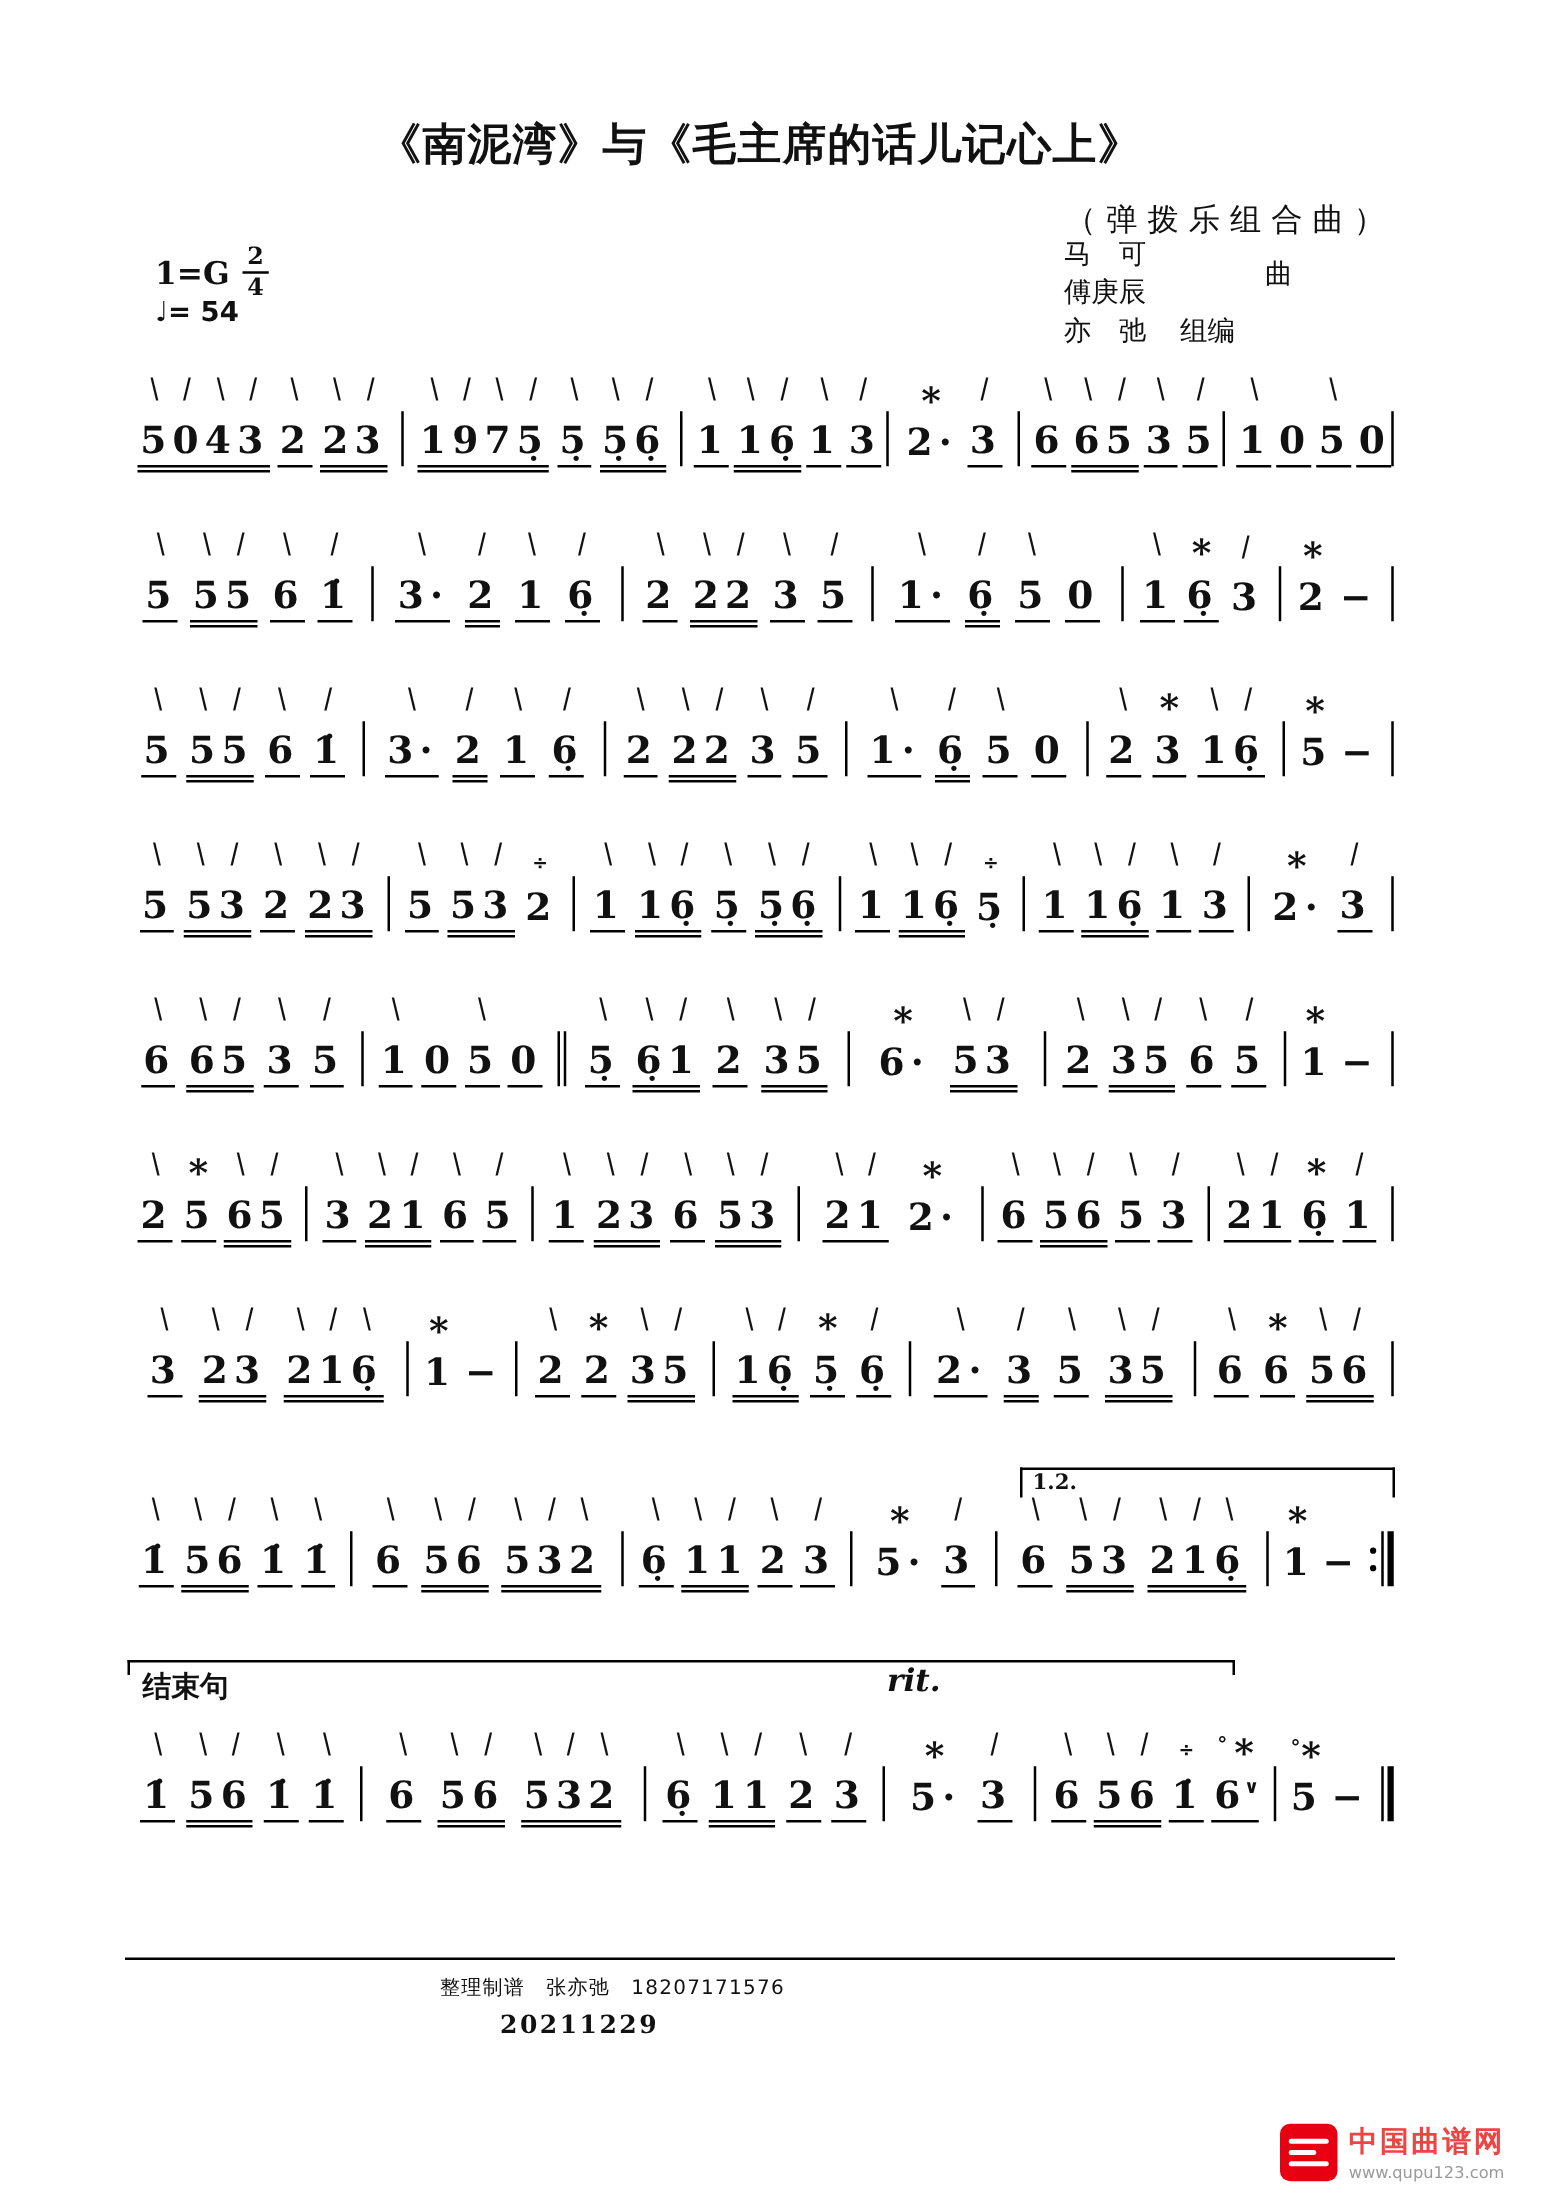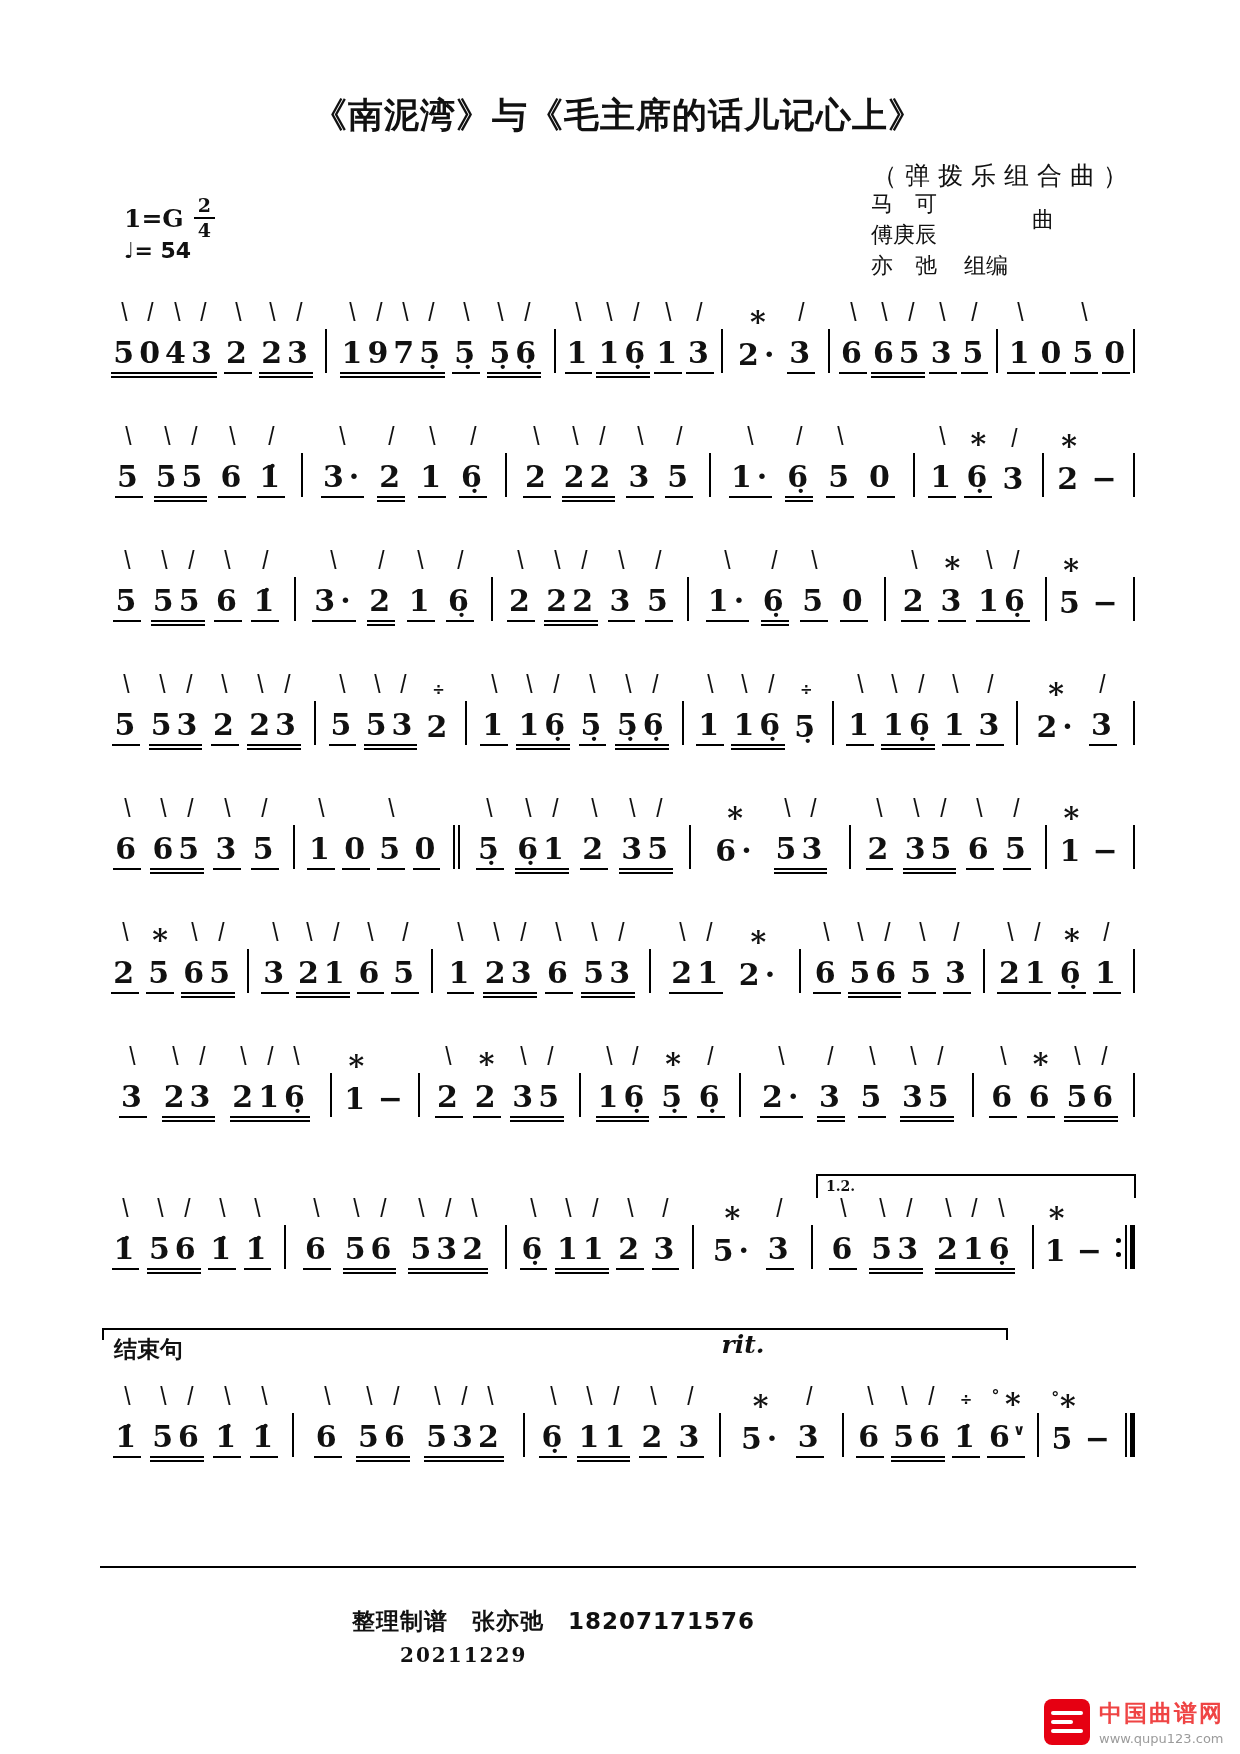--- a/index.html
+++ b/index.html
@@ -1,17 +1,17 @@
 <!DOCTYPE html>
 <html><head>
 <meta charset="utf-8">
 <style>
   html,body{margin:0;padding:0;background:#fff;}
   .page{position:relative;width:1216px;height:1754px;background:#fff;overflow:hidden;
-        font-family:"DejaVu Sans",sans-serif;color:#111;padding-left:20px;}
+        font-family:"DejaVu Sans",sans-serif;color:#111;}
   .content{position:absolute;left:100px;right:100px;top:0;}
   .title{margin-top:92px;text-align:center;font-size:35px;font-weight:bold;letter-spacing:1px;}
   .subtitle{text-align:right;font-size:25px;margin-top:20px;letter-spacing:8px;}
   .meta{position:relative;height:92px;margin-top:4px;text-decoration:underline;}
   .keysig{position:absolute;left:24px;top:0;font-size:25px;font-weight:bold;font-family:"DejaVu Serif",serif;display:flex;align-items:center;}
   .frac{display:inline-flex;flex-direction:column;text-align:center;font-size:19px;line-height:1;margin-left:10px;font-weight:bold;}
   .frac .num{border-bottom:2px solid #000;padding:0 4px 2px;}
   .frac .den{padding-top:2px;}
   .tempo{position:absolute;left:24px;top:42px;font-size:22px;font-weight:bold;}
   .composers{position:absolute;right:128px;top:-8px;font-size:22px;line-height:31px;}
@@ -35,27 +35,27 @@
       padding:0 0 4px 2px;position:relative;display:inline-block;white-space:nowrap;}
   .u1,.u2{border-bottom:2px solid #000;}
   .u2::after{content:"";position:absolute;left:0;right:0;bottom:-6px;height:2px;background:#000;}
   .sfx{font-size:15px;letter-spacing:0;position:relative;top:-12px;margin-left:-2px;font-family:"DejaVu Sans",sans-serif;}
   .bar{display:flex;align-items:center;gap:3px;height:46px;margin:0 1px;align-self:flex-end;}
   .bt{width:2px;height:44px;background:#000;display:block;}
   .bk{width:5px;height:44px;background:#000;display:block;}
   .cd{display:flex;flex-direction:column;justify-content:center;gap:9px;height:44px;margin-right:1px;}
   .cd i{width:5px;height:5px;border-radius:50%;background:#000;display:block;}
   .vbrk{position:absolute;top:-28px;right:0;height:24px;border:2px solid #000;border-bottom:none;box-sizing:border-box;}
-  .vlab{font-family:"DejaVu Serif",serif;font-weight:bold;font-size:14px;display:inline-block;margin:2px 16px 0 8px;line-height:1;}
+  .vlab{font-family:"DejaVu Serif",serif;font-weight:bold;font-size:17px;display:inline-block;margin:2px 16px 0 8px;line-height:1;}
   .phrase-brk{position:absolute;top:58px;left:2px;right:128px;height:12px;border:2px solid #000;border-bottom:none;box-sizing:border-box;}
   .ending-label{position:absolute;top:64px;left:14px;font-weight:bold;font-size:23px;}
   .rit-label{position:absolute;top:60px;left:60%;font-family:"DejaVu Serif",serif;font-style:italic;font-weight:bold;font-size:25px;}
   
   .footer{position:absolute;left:100px;right:100px;top:1566px;border-top:2px solid #000;}
-  .credit{margin:38px 0 0 252px;font-weight:bold;font-size:23px;letter-spacing:1px;}
+  .credit{margin:12px 0 0 252px;font-weight:normal;font-size:16px;letter-spacing:1px;}
   .fdate{margin:6px 0 0 300px;font-weight:bold;font-size:20px;font-family:"DejaVu Serif",serif;letter-spacing:2px;}
   .wm{position:absolute;right:12px;bottom:8px;display:flex;align-items:center;gap:9px;}
   .wm-icon{width:46px;height:46px;background:#e60012;border-radius:8px;display:flex;flex-direction:column;justify-content:center;gap:5px;padding:7px;box-sizing:border-box;}
   .wm-icon i{display:block;height:4px;background:#fff;border-radius:2px;}
   .wm-icon i.short{width:70%;}
   .wm-text{display:flex;flex-direction:column;}
   .wm-name{color:#ef4444;font-size:23px;font-weight:bold;letter-spacing:2px;}
   .wm-url{color:#9b9b9b;font-size:13px;margin-top:2px;}
 </style>
 </head>

